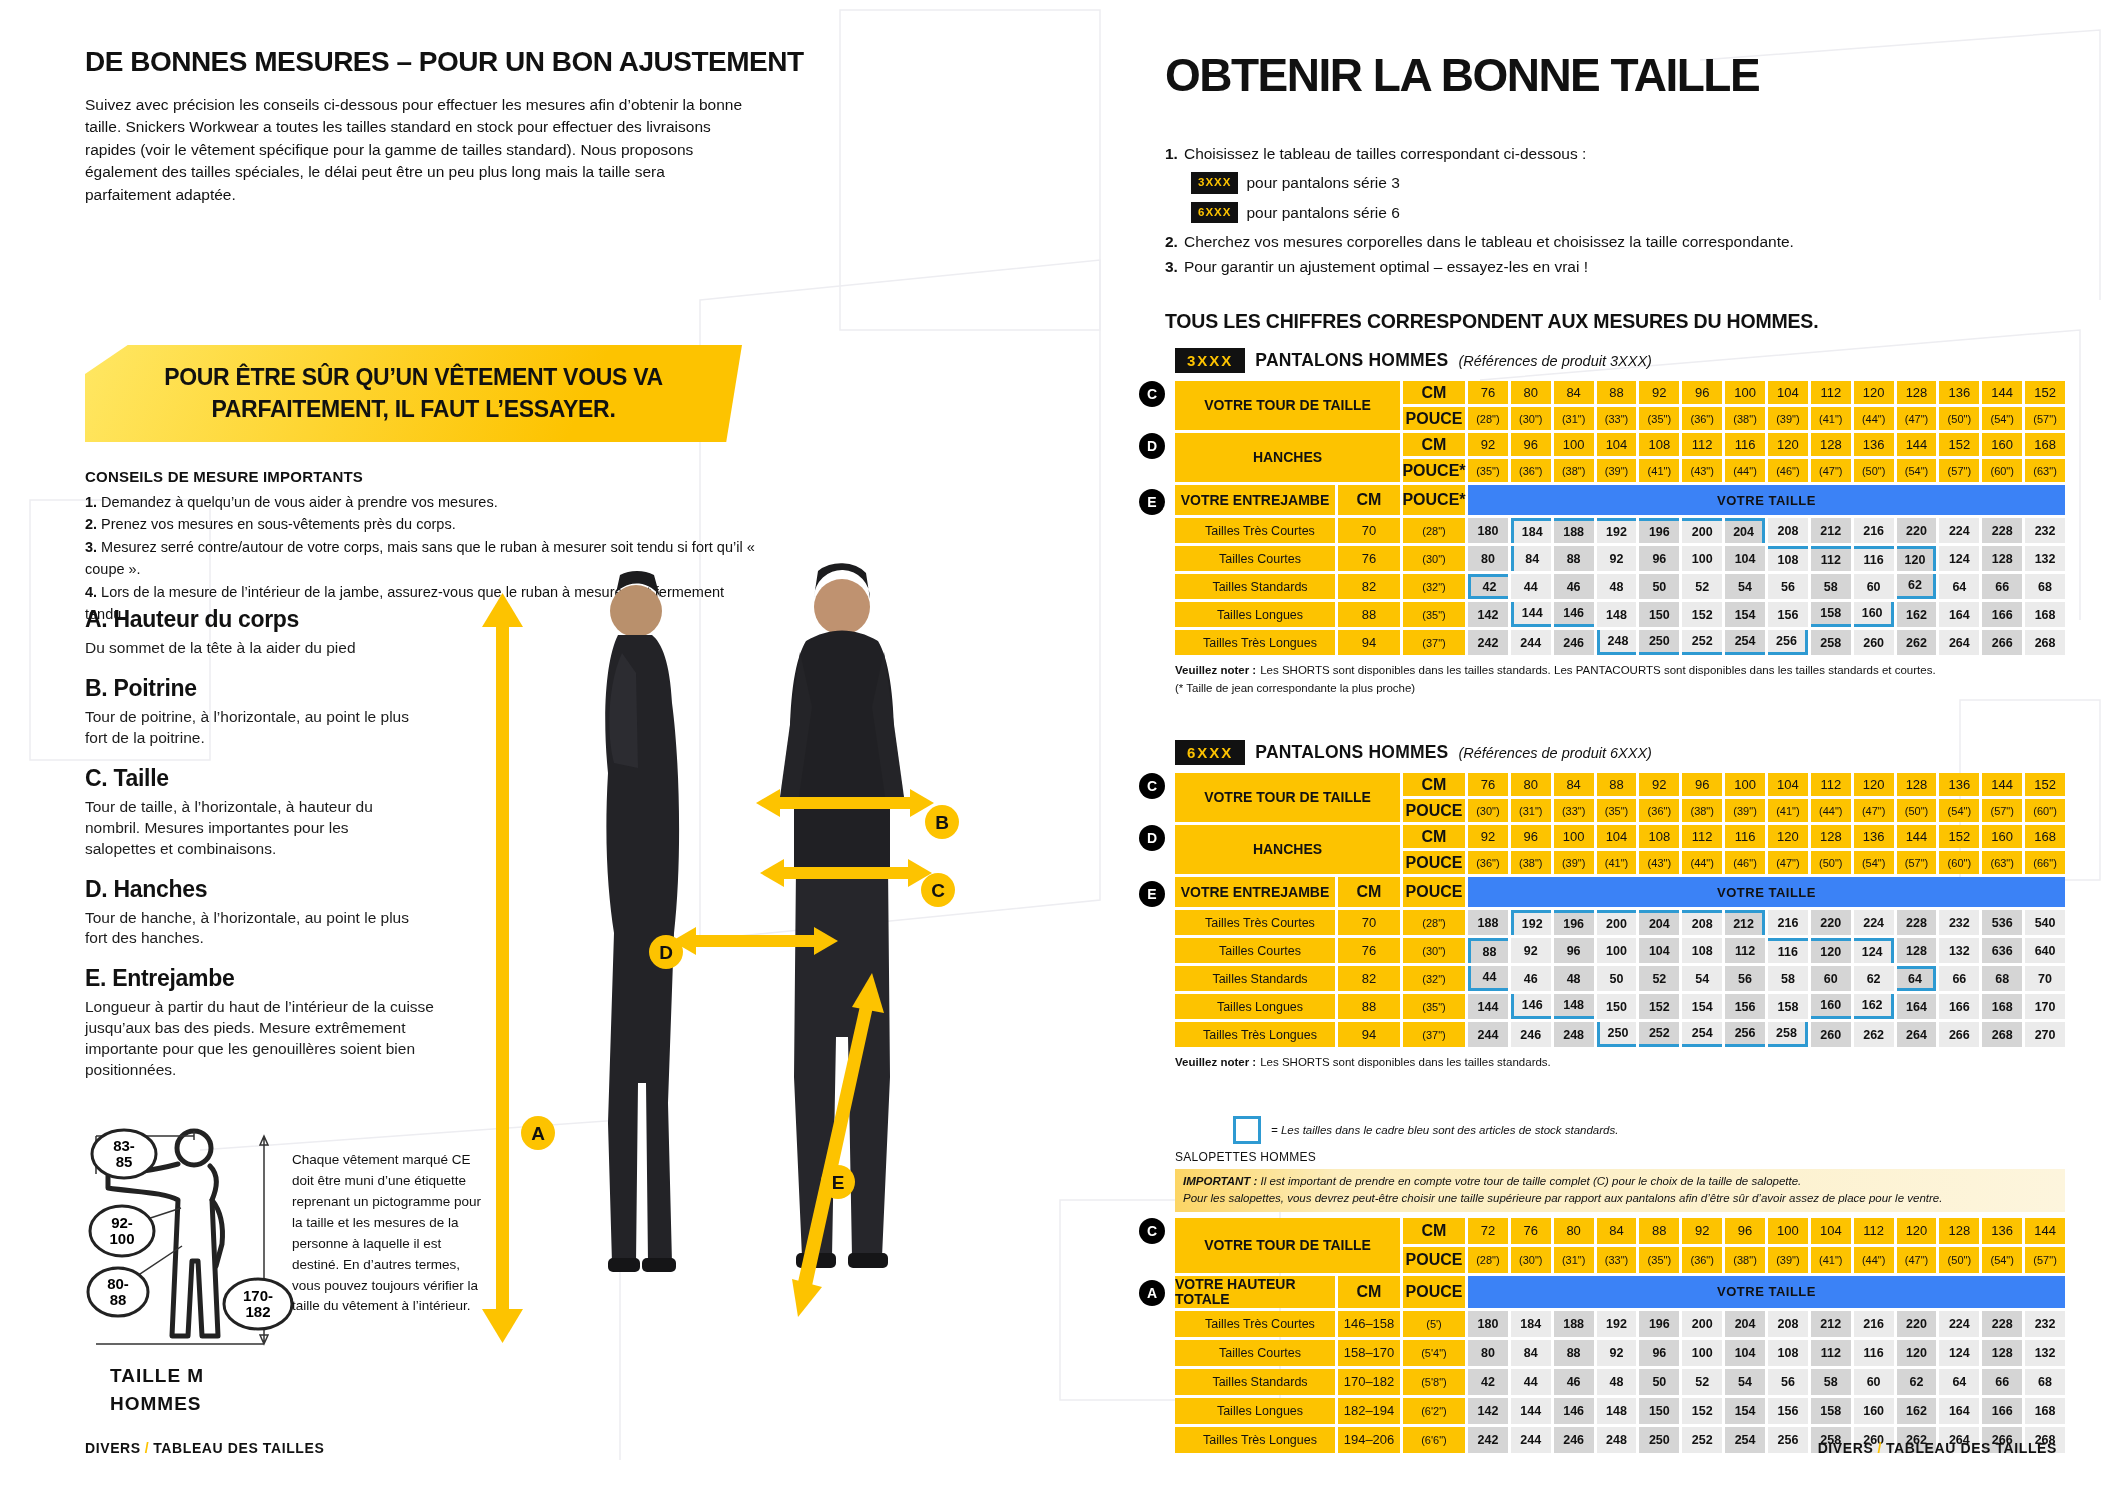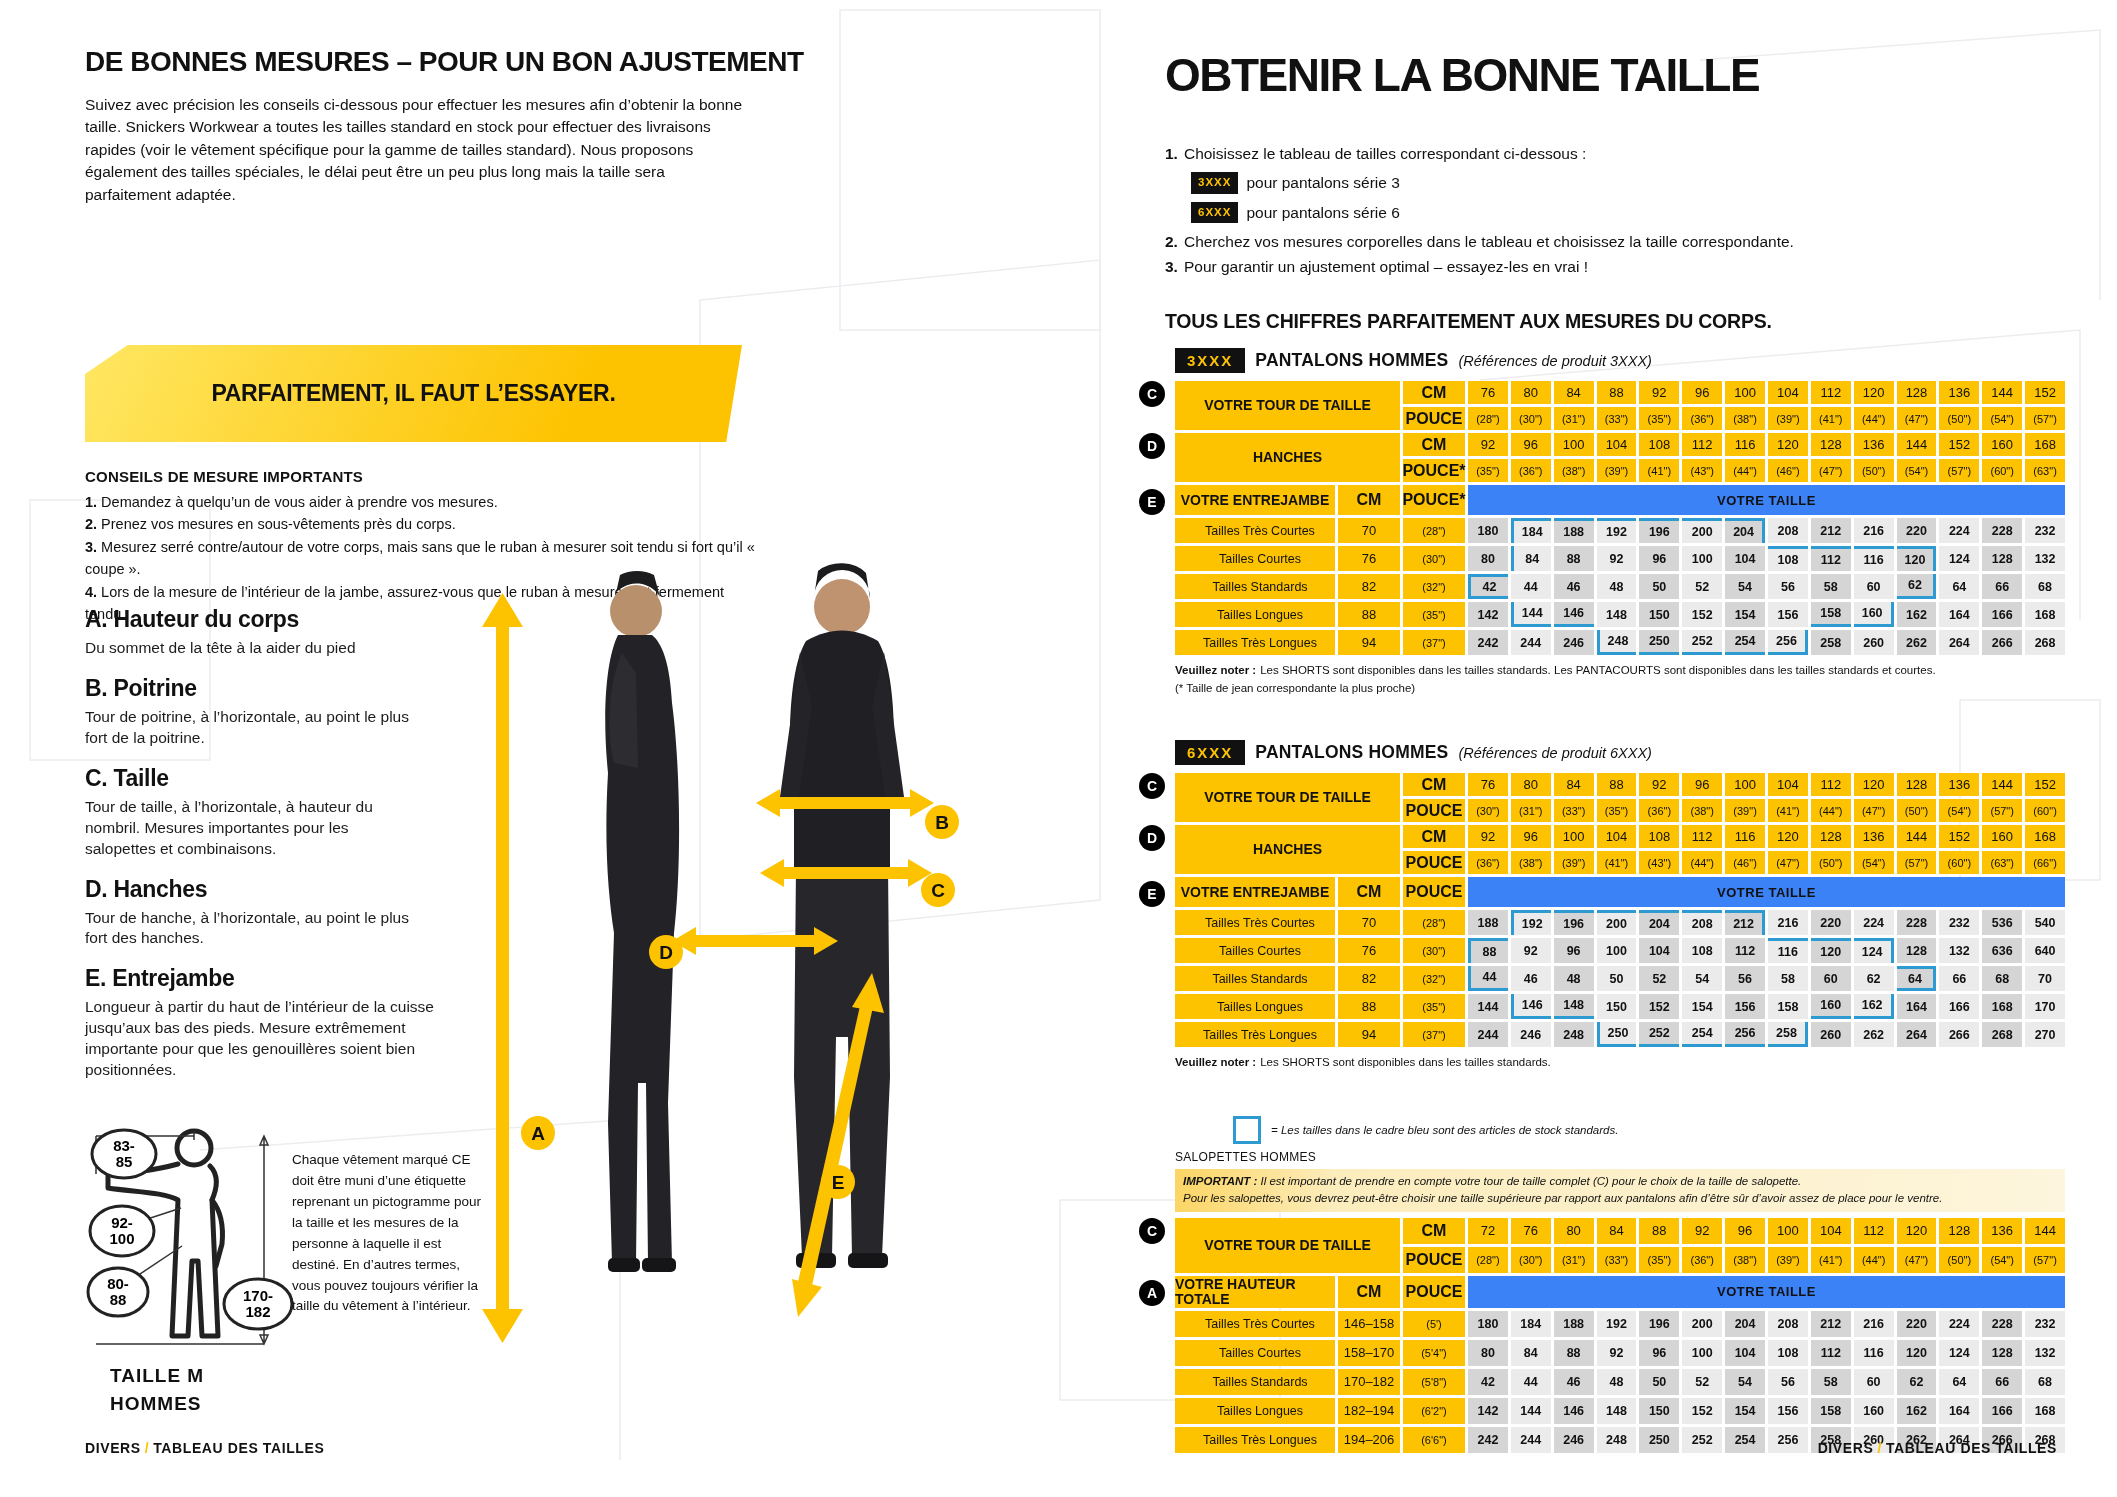--- a/index.html
+++ b/index.html
@@ -101,20 +101,21 @@
       <path d="M200 1150 L620 1120 L620 1460"></path>
       <rect x="1060" y="1200" width="220" height="200"></rect>
       <path d="M1700 60 L2100 30 L2100 300"></path>
     </g>
   </svg>
 
   <h1 id="l-title" class="abs" style="margin:0;">DE BONNES MESURES – POUR UN BON AJUSTEMENT</h1>
   <p id="l-intro" class="abs" style="margin:0;">Suivez avec précision les conseils ci-dessous pour effectuer les mesures afin d’obtenir la bonne taille. Snickers Workwear a toutes les tailles standard en stock pour effectuer des livraisons rapides (voir le vêtement spécifique pour la gamme de tailles standard). Nous proposons également des tailles spéciales, le délai peut être un peu plus long mais la taille sera parfaitement adaptée.</p>
 
   <div id="banner" class="abs">
+    <div>POUR ÊTRE SÛR QU’UN VÊTEMENT VOUS VA</div>
     <div>PARFAITEMENT, IL FAUT L’ESSAYER.</div>
   </div>
 
   <div id="conseils" class="abs">
     <h4>CONSEILS DE MESURE IMPORTANTS</h4>
     <div class="conseil"><b>1.</b><span>Demandez à quelqu’un de vous aider à prendre vos mesures.</span></div>
     <div class="conseil"><b>2.</b><span>Prenez vos mesures en sous-vêtements près du corps.</span></div>
     <div class="conseil"><b>3.</b><span>Mesurez serré contre/autour de votre corps, mais sans que le ruban à mesurer soit tendu si fort qu’il « coupe ».</span></div>
     <div class="conseil"><b>4.</b><span>Lors de la mesure de l’intérieur de la jambe, assurez-vous que le ruban à mesurer est fermement tendu.</span></div>
   </div>
@@ -249,21 +250,21 @@
         <span>pour pantalons série 3</span>
       </div>
       <div class="badge-line">
         <span class="mini-tag">6XXX</span>
         <span>pour pantalons série 6</span>
       </div>
       <div class="step"><b>2.</b><span>Cherchez vos mesures corporelles dans le tableau et choisissez la taille correspondante.</span></div>
       <div class="step"><b>3.</b><span>Pour garantir un ajustement optimal – essayez-les en vrai !</span></div>
     </div>
 
-    <div id="r-subtitle" class="abs">TOUS LES CHIFFRES PARFAITEMENT AUX MESURES DU CORPS.</div>
+    <div id="r-subtitle" class="abs">TOUS LES CHIFFRES CORRESPONDENT AUX MESURES DU HOMMES.</div>
 
     <div id="t3-block" class="tblock">
       <div class="thead">
         <span class="series-tag">3XXX</span>
         <span class="ttitle">PANTALONS HOMMES</span>
         <span class="tref">(Références de produit 3XXX)</span>
       </div>
       <div data-table="t3">
           <div class="tsec">
             <div class="circle-badge">C</div>

